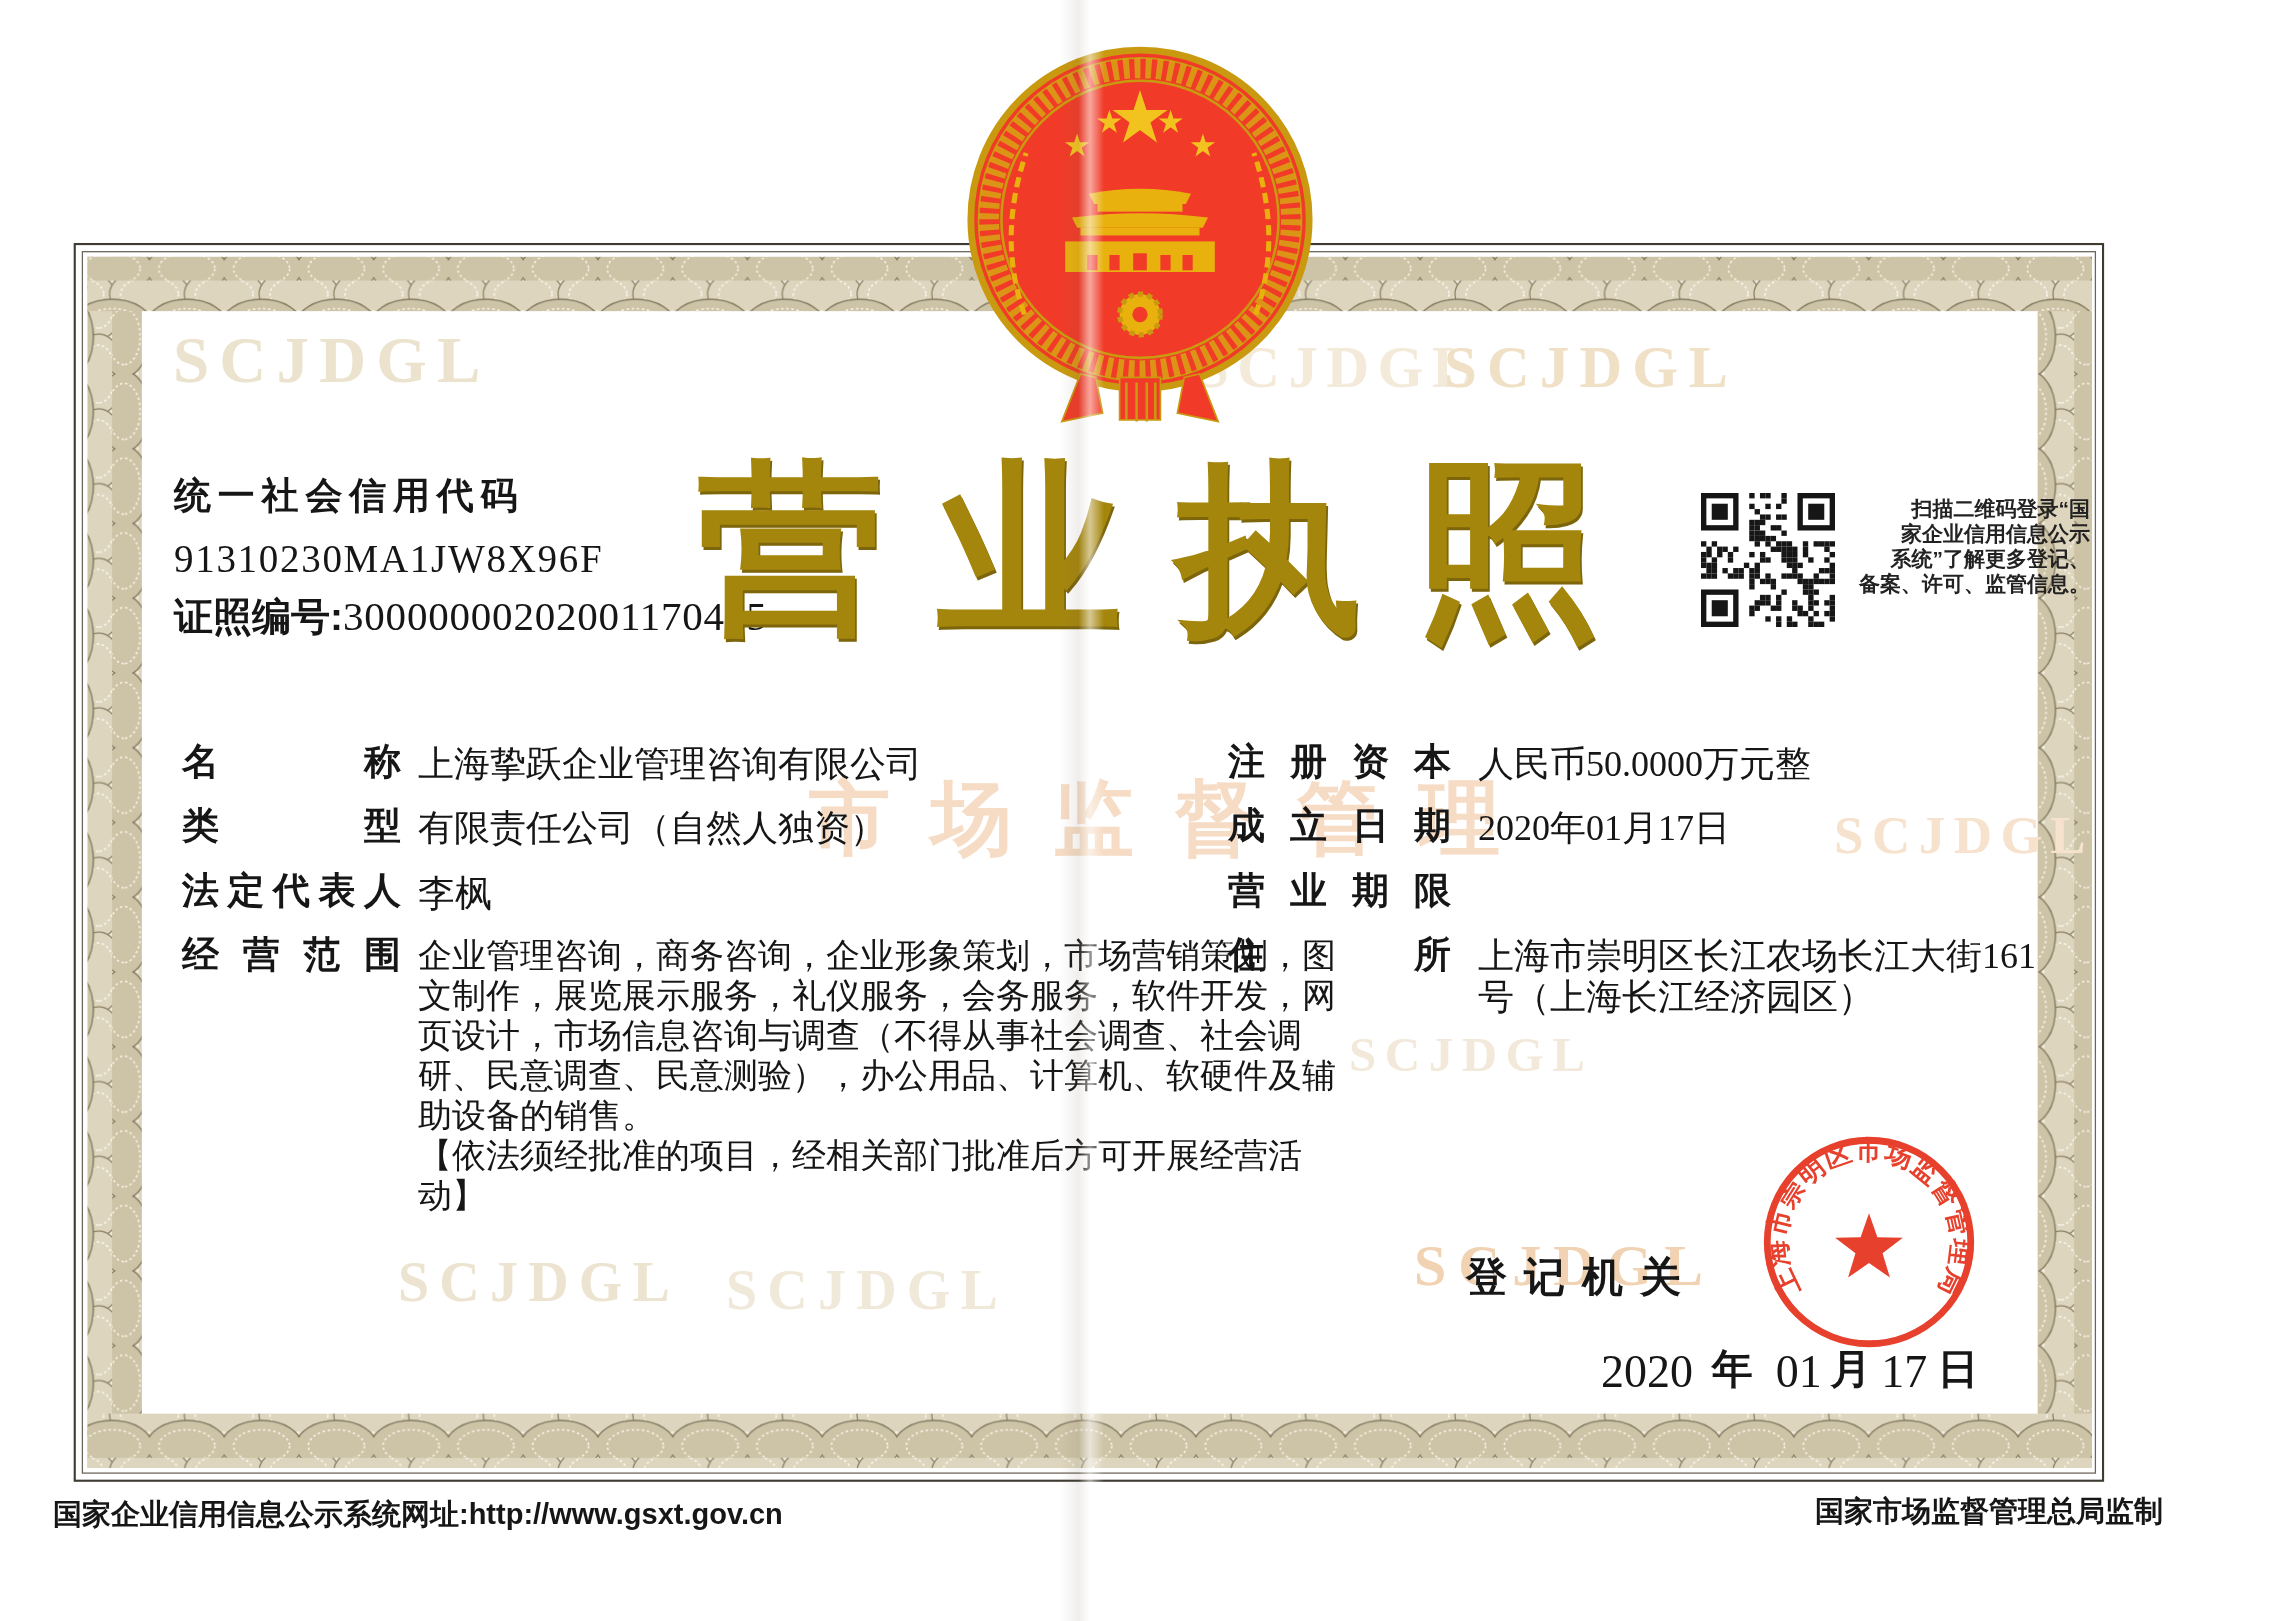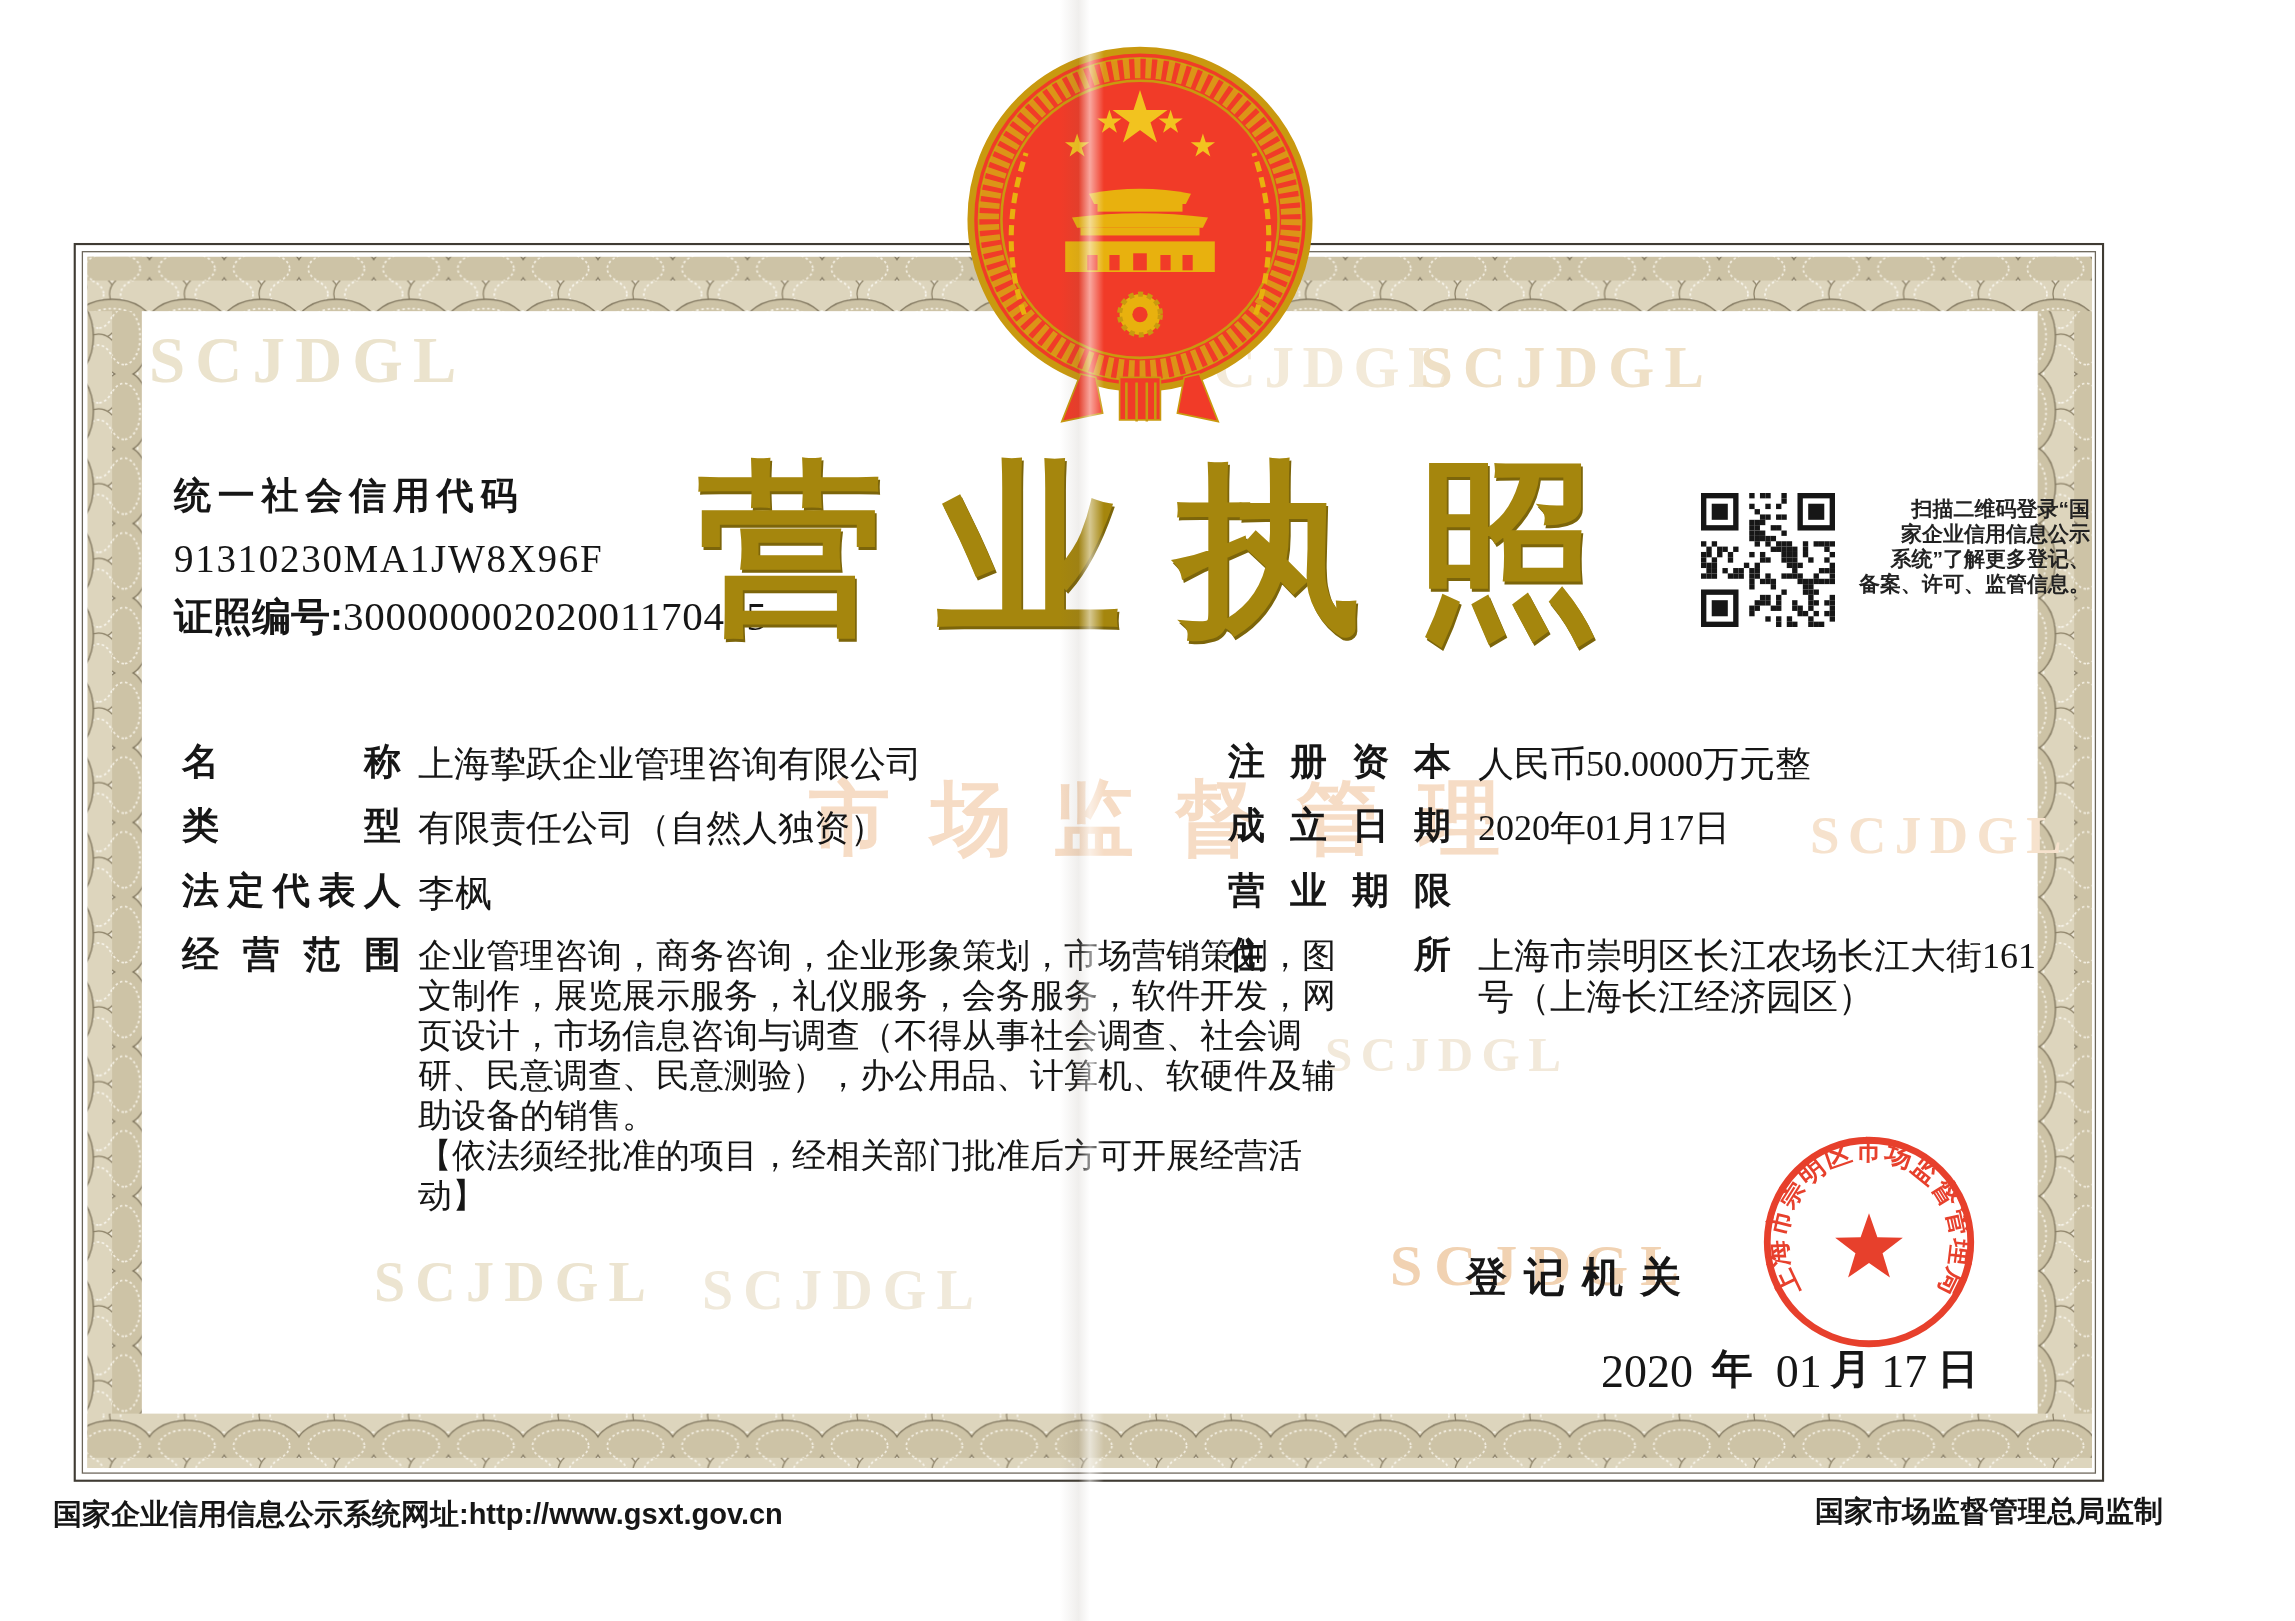--- a/index.html
+++ b/index.html
@@ -3,21 +3,21 @@
 <meta charset="utf-8">
 <style>
   html,body{margin:0;padding:0;background:#9a9a9a;}
   .page{position:relative;width:2295px;height:1622px;background:#ffffff;overflow:hidden;
         font-family:"Liberation Sans",sans-serif;color:#161616;}
   .abs{position:absolute;line-height:1;}
   .serif{font-family:"Liberation Serif",serif;}
   .b{font-weight:bold;}
   .flabel{font-weight:bold;text-align:justify;text-align-last:justify;}
   .wm{position:absolute;font-family:"Liberation Serif",serif;font-weight:bold;line-height:1;
-      pointer-events:none;white-space:nowrap;}
+      pointer-events:none;white-space:nowrap;margin-left:24px;}
   .wmcn{position:absolute;font-family:"Liberation Sans",sans-serif;font-weight:bold;line-height:1;
       pointer-events:none;white-space:nowrap;}
   .caption{font-weight:bold;text-align:right;}
   .caption div{line-height:25px;}
   .scope div{line-height:40px;white-space:nowrap;}
   .addr div{line-height:41px;white-space:nowrap;}
   .val{font-family:"Liberation Serif",serif;white-space:nowrap;}
   .daterow{display:flex;align-items:flex-start;}
   .fold{position:absolute;top:0;height:100%;pointer-events:none;}
 </style>

